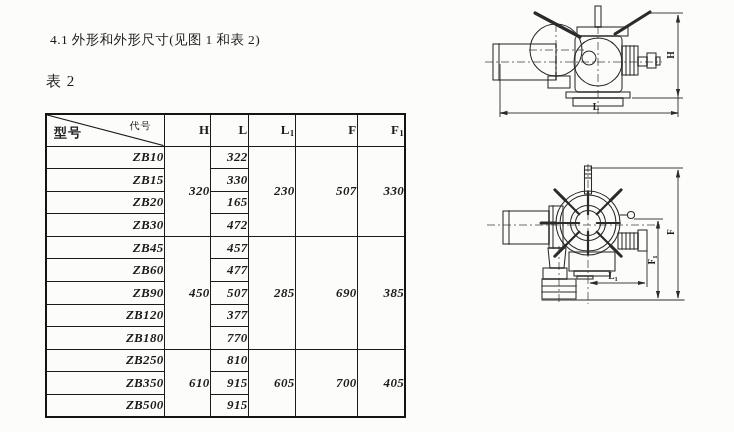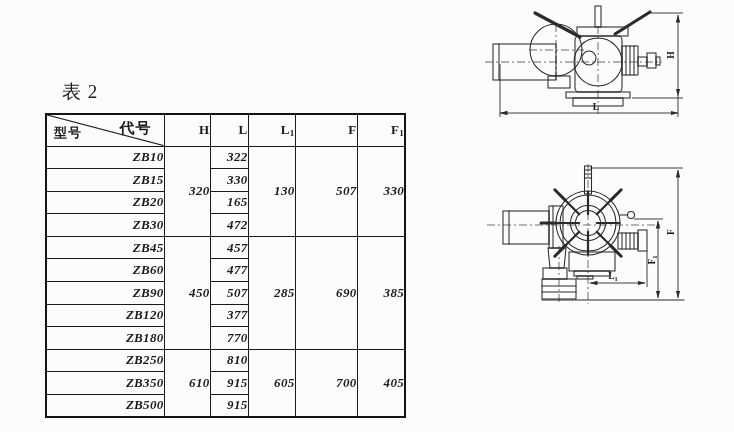--- a/index.html
+++ b/index.html
@@ -10,59 +10,60 @@
     font-family:"Liberation Serif", serif;
     color:#1b1b1b;
     overflow:hidden;
   }
   .heading{
     position:absolute;left:50px;top:31px;
     font-size:13.5px;letter-spacing:0.4px;
     white-space:nowrap;
   }
   .caption{
-    position:absolute;left:46px;top:79px;
-    font-size:19px;letter-spacing:1px;margin-left:16px;
+    position:absolute;left:46px;top:72px;
+    font-size:15px;letter-spacing:1px;
   }
   table.dims{
     position:absolute;left:45px;top:113px;
     width:359px;height:305px;
     border-collapse:collapse;table-layout:fixed;
     font-size:13px;font-weight:bold;
   }
   table.dims td, table.dims th{
     border:1.4px solid #1a1a1a;
     padding:0;vertical-align:middle;
     text-align:right;
     letter-spacing:0.3px;
   }
   table.dims{border:2px solid #141414;}
   table.dims thead tr{height:32px;}
   table.dims tbody tr{height:21px;font-style:italic;}
   td.model{text-align:left;padding-left:7px;}
   th.corner{position:relative;padding:0;}
   th.corner svg{position:absolute;left:0;top:0;width:100%;height:100%;display:block;}
   .c-row{position:absolute;left:7px;bottom:4px;font-size:13px;font-weight:bold;letter-spacing:1px;}
-  .c-col{position:absolute;right:12px;top:4px;font-size:15px;font-weight:bold;letter-spacing:1px;}
+  .c-col{position:absolute;right:12px;top:4px;font-size:10px;font-weight:normal;letter-spacing:1px;}
   sub.hdr{font-size:9px;vertical-align:-2px;}
   svg.dw{position:absolute;overflow:visible;}
   svg.dw .ln{stroke:#2b2b2b;stroke-width:1.05;fill:none;stroke-linecap:square;}
   svg.dw .thick{stroke:#2b2b2b;stroke-width:3.2;fill:none;stroke-linecap:round;}
   svg.dw .spoke{stroke:#2b2b2b;stroke-width:2.2;fill:none;stroke-linecap:round;}
   svg.dw .handle{stroke:#2b2b2b;stroke-width:3;fill:none;stroke-linecap:round;}
   svg.dw .cl{stroke:#4a4a4a;stroke-width:0.8;fill:none;stroke-dasharray:8 3 2 3;}
   svg.dw .dim{stroke:#2b2b2b;stroke-width:0.9;fill:none;}
   svg.dw text{font-family:"Liberation Serif", serif;font-weight:bold;font-size:9.5px;fill:#1b1b1b;}
   svg.dw .sub{font-size:6.5px;}
 </style>
 </head>
 <body>
 
 <div class="page">
 
+  <div class="heading">4.1 外形和外形尺寸(见图 1 和表 2)</div>
   <div class="caption">表 2</div>
 
   <table class="dims">
     <colgroup>
       <col style="width:118px">
         <col style="width:46px">
         <col style="width:38px">
       <col style="width:47px">
         <col style="width:62px">
         <col style="width:48px">
@@ -81,21 +82,21 @@
           <th><span>L</span><sub class="hdr">1</sub></th>
           <th><span>F</span></th>
           <th><span>F</span><sub class="hdr">1</sub></th>
         </tr>
     </thead>
     <tbody id="table-body">
         <tr>
           <td class="model">ZB10</td>
           <td rowspan="4">320</td>
           <td>322</td>
-          <td rowspan="4">130</td>
+          <td rowspan="4">230</td>
           <td rowspan="4">507</td>
           <td rowspan="4">330</td>
         </tr>
         <tr>
           <td class="model">ZB15</td>
           <td>330</td>
         </tr>
         <tr>
           <td class="model">ZB20</td>
           <td>165</td>

